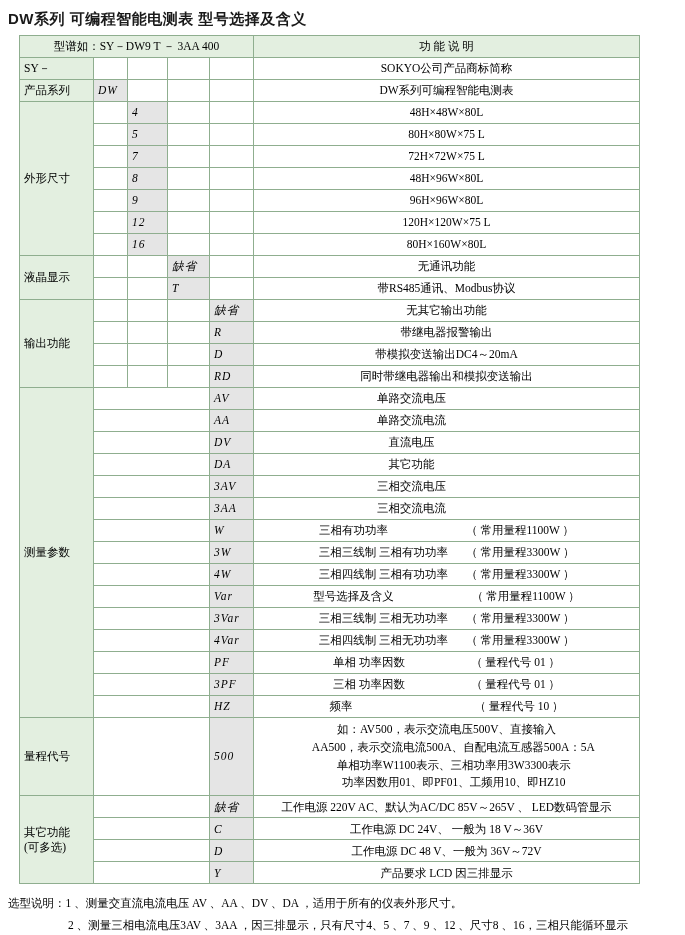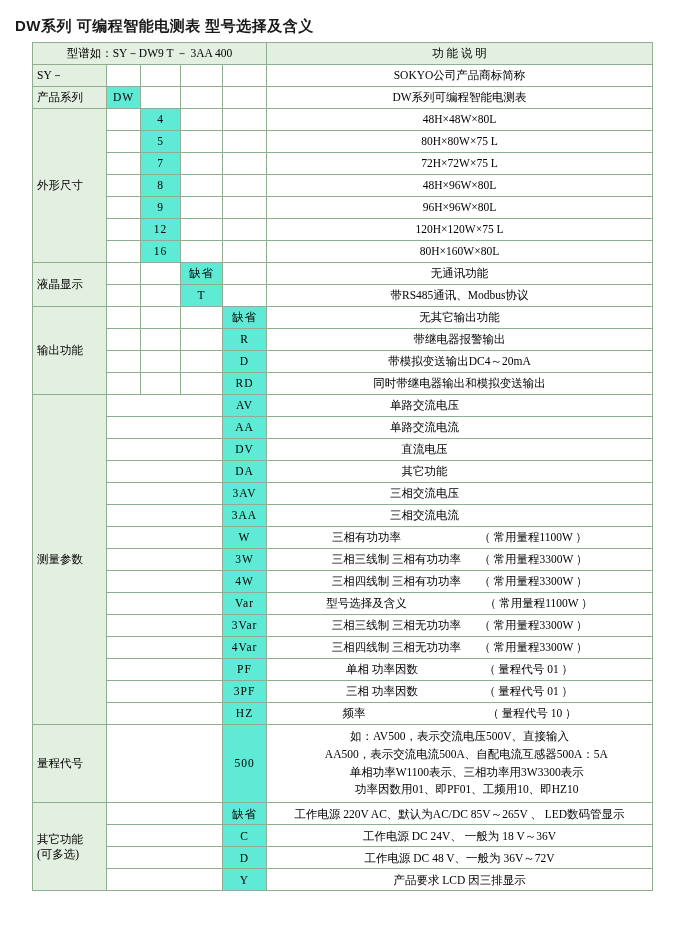--- a/index.html
+++ b/index.html
@@ -13,33 +13,33 @@
     font-family: "Liberation Serif", "DejaVu Serif", serif;
     color: #000000;
     position: relative;
     overflow: hidden;
   }
   #page {
     width: 685px;
     height: 722px;
     position: relative;
     box-sizing: border-box;
-    padding: 7px;
+    padding: 0;
   }
   .title {
     font-family: "Liberation Sans", sans-serif;
     font-weight: bold;
     font-size: 15px;
     color: #1a1a1a;
     padding: 10px 0 6px 8px;
     letter-spacing: 0.5px;
   }
   table.main {
     border-collapse: collapse;
-    margin-left: 25px;
+    margin-left: 19px;
     width: 620px;
     table-layout: fixed;
   }
   table.main td {
     border: 1px solid #8fae8f;
     font-size: 11.5px;
     padding: 2px 4px;
     vertical-align: middle;
     line-height: 1.25;
     height: 17px;
@@ -48,23 +48,24 @@
     background: #e3efe0;
     text-align: center;
     font-size: 11.5px;
   }
   .c-lbl {
     background: #e3efe0;
     text-align: left;
     white-space: nowrap;
   }
   .c-code {
-    background: #5eead4;
-    text-align: center;
+    background: #e5e5e5;
+    text-align: left;
     letter-spacing: 1px;
+    font-style: italic;
   }
   .c-empty {
     background: #ffffff;
   }
   .c-desc {
     background: #ffffff;
     text-align: center;
     padding-left: 8px;
   }
   .c-desc.multi {
@@ -339,14 +340,19 @@
       </tr>
       <tr>
         <td class="c-empty" colspan="3"></td>
         <td class="c-code">Y</td>
         <td class="c-desc">产品要求  LCD 因三排显示</td>
       </tr>
 
     </tbody>
   </table>
 
+  <div class="notes">
+    <div class="nrow"><span class="head">选型说明：</span><span>1 、测量交直流电流电压 AV 、AA 、DV 、DA ，适用于所有的仪表外形尺寸。</span></div>
+    <div class="nrow"><span class="head" style="width:60px"></span><span>2 、测量三相电流电压3AV 、3AA ，因三排显示，只有尺寸4、5 、7 、9 、12 、尺寸8 、16，三相只能循环显示</span></div>
+
+  </div>
 
 </div>
 
 </body></html>

